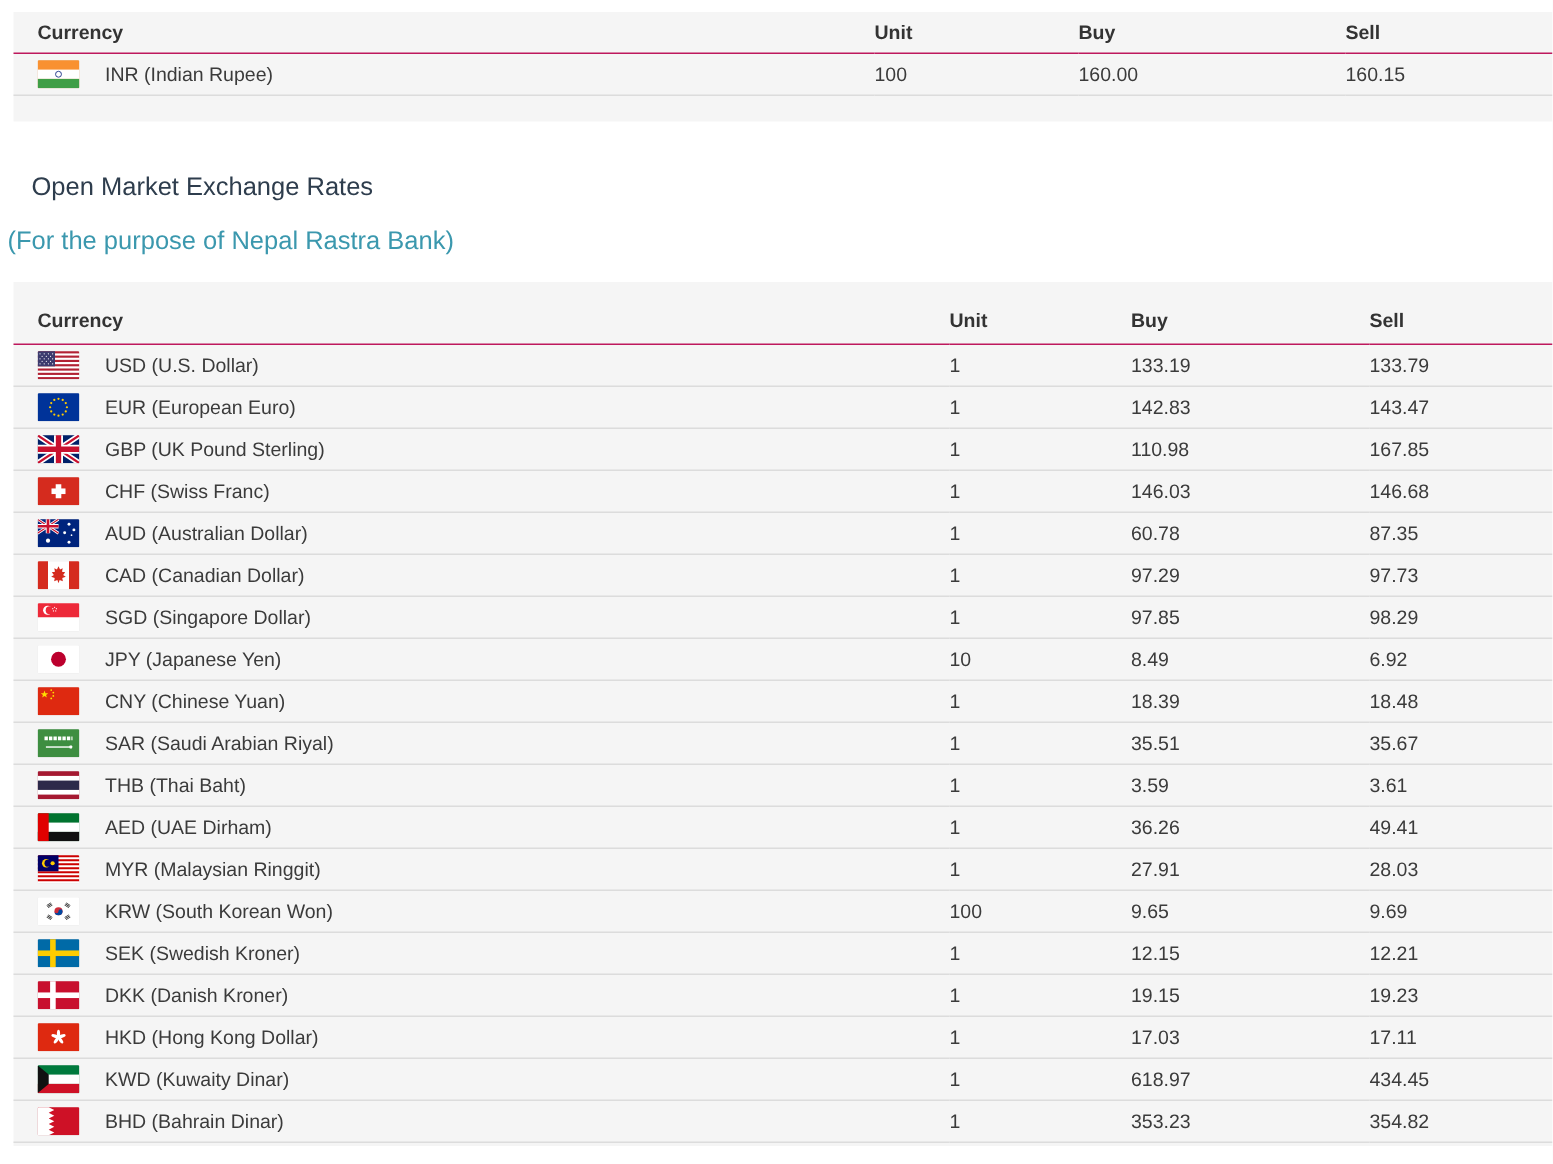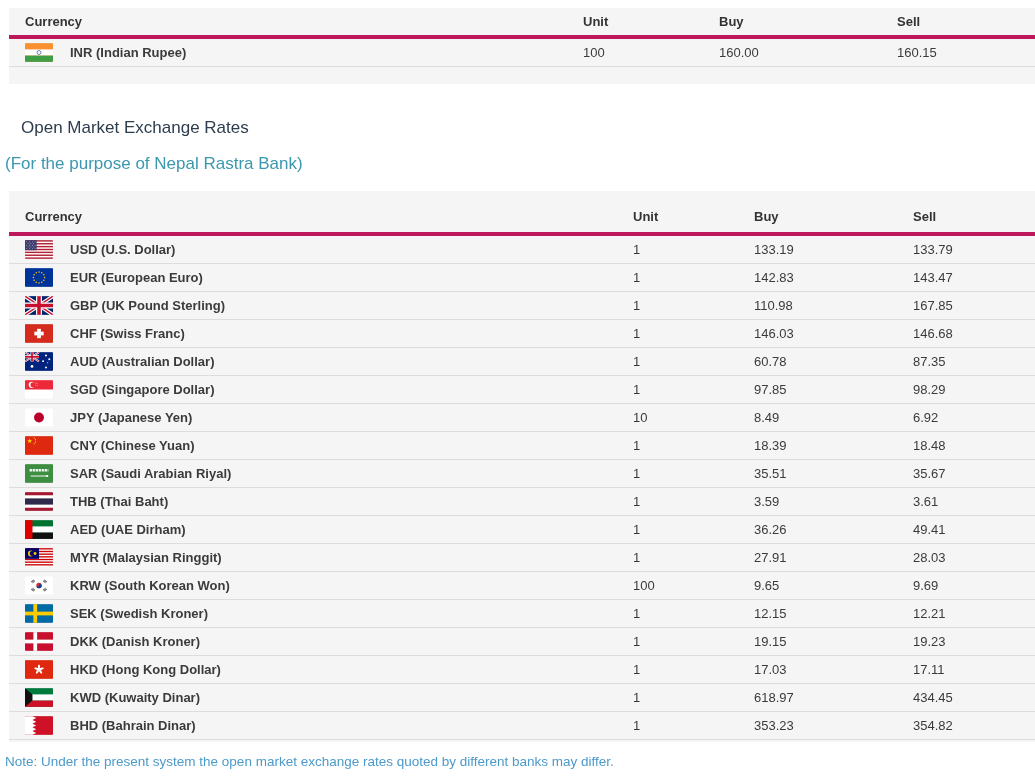--- a/index.html
+++ b/index.html
@@ -25,37 +25,37 @@
   table.rates-table {
     width: 100%;
     border-collapse: collapse;
     table-layout: fixed;
   }
   .rates-table th {
     text-align: left;
     font-weight: bold;
     font-size: 13px;
     color: #333;
-    border-bottom: 4px solid #be185d;
+    border-bottom: 1px solid #be185d;
     padding: 6px 0 6px 0;
     line-height: 15px;
   }
   .panel-main .rates-table th { padding: 18px 0 8px 0; }
   .rates-table th.first { padding-left: 16px; }
 
   .rates-table td {
     padding: 4px 0;
     border-bottom: 1px solid var(--row-divider, #dcdcdc);
     color: #3b3b3b;
     vertical-align: middle;
     line-height: 19px;
     white-space: nowrap;
     overflow: hidden;
   }
-  .rates-table td.first { padding-left: 16px; font-weight: bold; }
+  .rates-table td.first { padding-left: 16px; }
 
   .currency-cell { display: flex; align-items: center; }
   .flag {
     display: inline-block;
     width: 28px;
     height: 19px;
     margin-right: 17px;
     flex-shrink: 0;
     border-radius: 1px;
     box-shadow: inset 0 0 0 1px rgba(0,0,0,0.07);
@@ -282,20 +282,38 @@
             <td>1</td>
             <td>60.78</td>
             <td>87.35</td>
           </tr>
           <tr>
             <td class="first">
               <div class="currency-cell">
                 <span class="flag">
                   <svg xmlns="http://www.w3.org/2000/svg" viewBox="0 0 30 20">
                     <rect width="30" height="20" fill="#fff"></rect>
+                    <rect width="7.5" height="20" fill="#d52b1e"></rect>
+                    <rect x="22.5" width="7.5" height="20" fill="#d52b1e"></rect>
+                    <path fill="#d52b1e" d="M15,3.6 l1.1,2.3 1.9,-0.9 -0.5,2.5 2.3,0.4 -1.5,1.9 1.9,1.3 -2.5,0.8 0.4,2.3 -2.3,-0.8 -0.8,2.3 -0.8,-2.3 -2.3,0.8 0.4,-2.3 -2.5,-0.8 1.9,-1.3 -1.5,-1.9 2.3,-0.4 -0.5,-2.5 1.9,0.9 Z"></path>
+                  </svg>
+                </span>
+                <span>CAD (Canadian Dollar)</span>
+              </div>
+            </td>
+            <td>1</td>
+            <td>97.29</td>
+            <td>97.73</td>
+          </tr>
+          <tr>
+            <td class="first">
+              <div class="currency-cell">
+                <span class="flag">
+                  <svg xmlns="http://www.w3.org/2000/svg" viewBox="0 0 30 20">
+                    <rect width="30" height="20" fill="#fff"></rect>
                     <rect width="30" height="10" fill="#ed2939"></rect>
                     <circle cx="7.3" cy="5" r="3.3" fill="#fff"></circle>
                     <circle cx="8.7" cy="5" r="2.85" fill="#ed2939"></circle>
                     <g fill="#fff">
                       <circle cx="12.2" cy="2.9" r="0.45"></circle>
                       <circle cx="10.9" cy="3.9" r="0.45"></circle>
                       <circle cx="13.5" cy="3.9" r="0.45"></circle>
                       <circle cx="11.4" cy="5.5" r="0.45"></circle>
                       <circle cx="13" cy="5.5" r="0.45"></circle>
                     </g>

